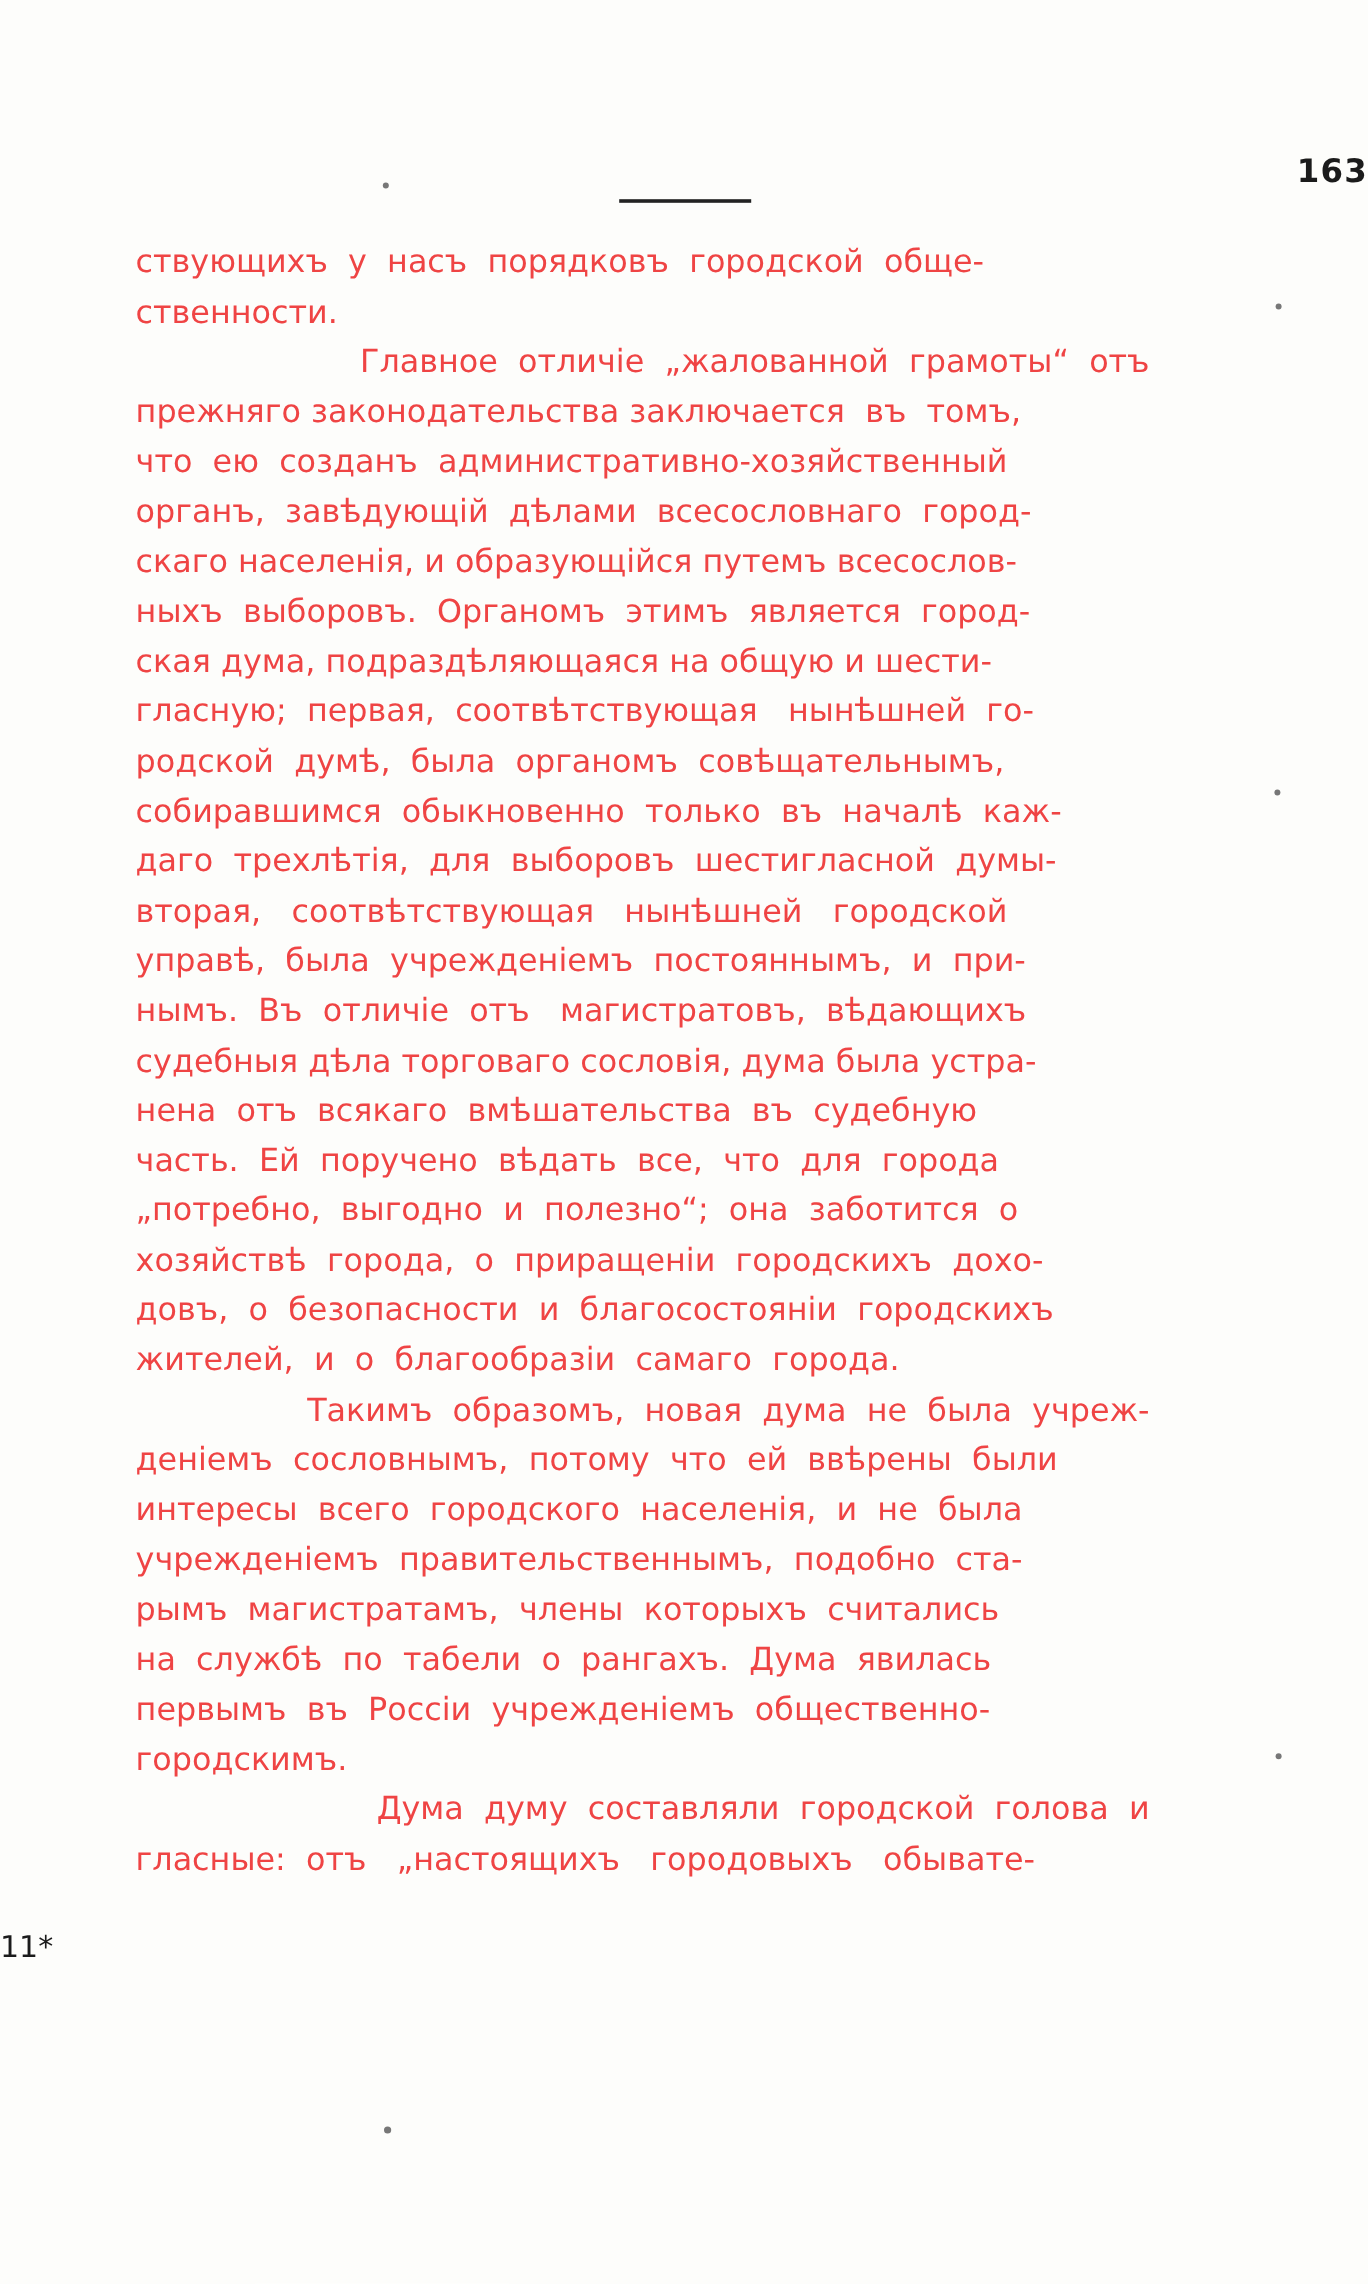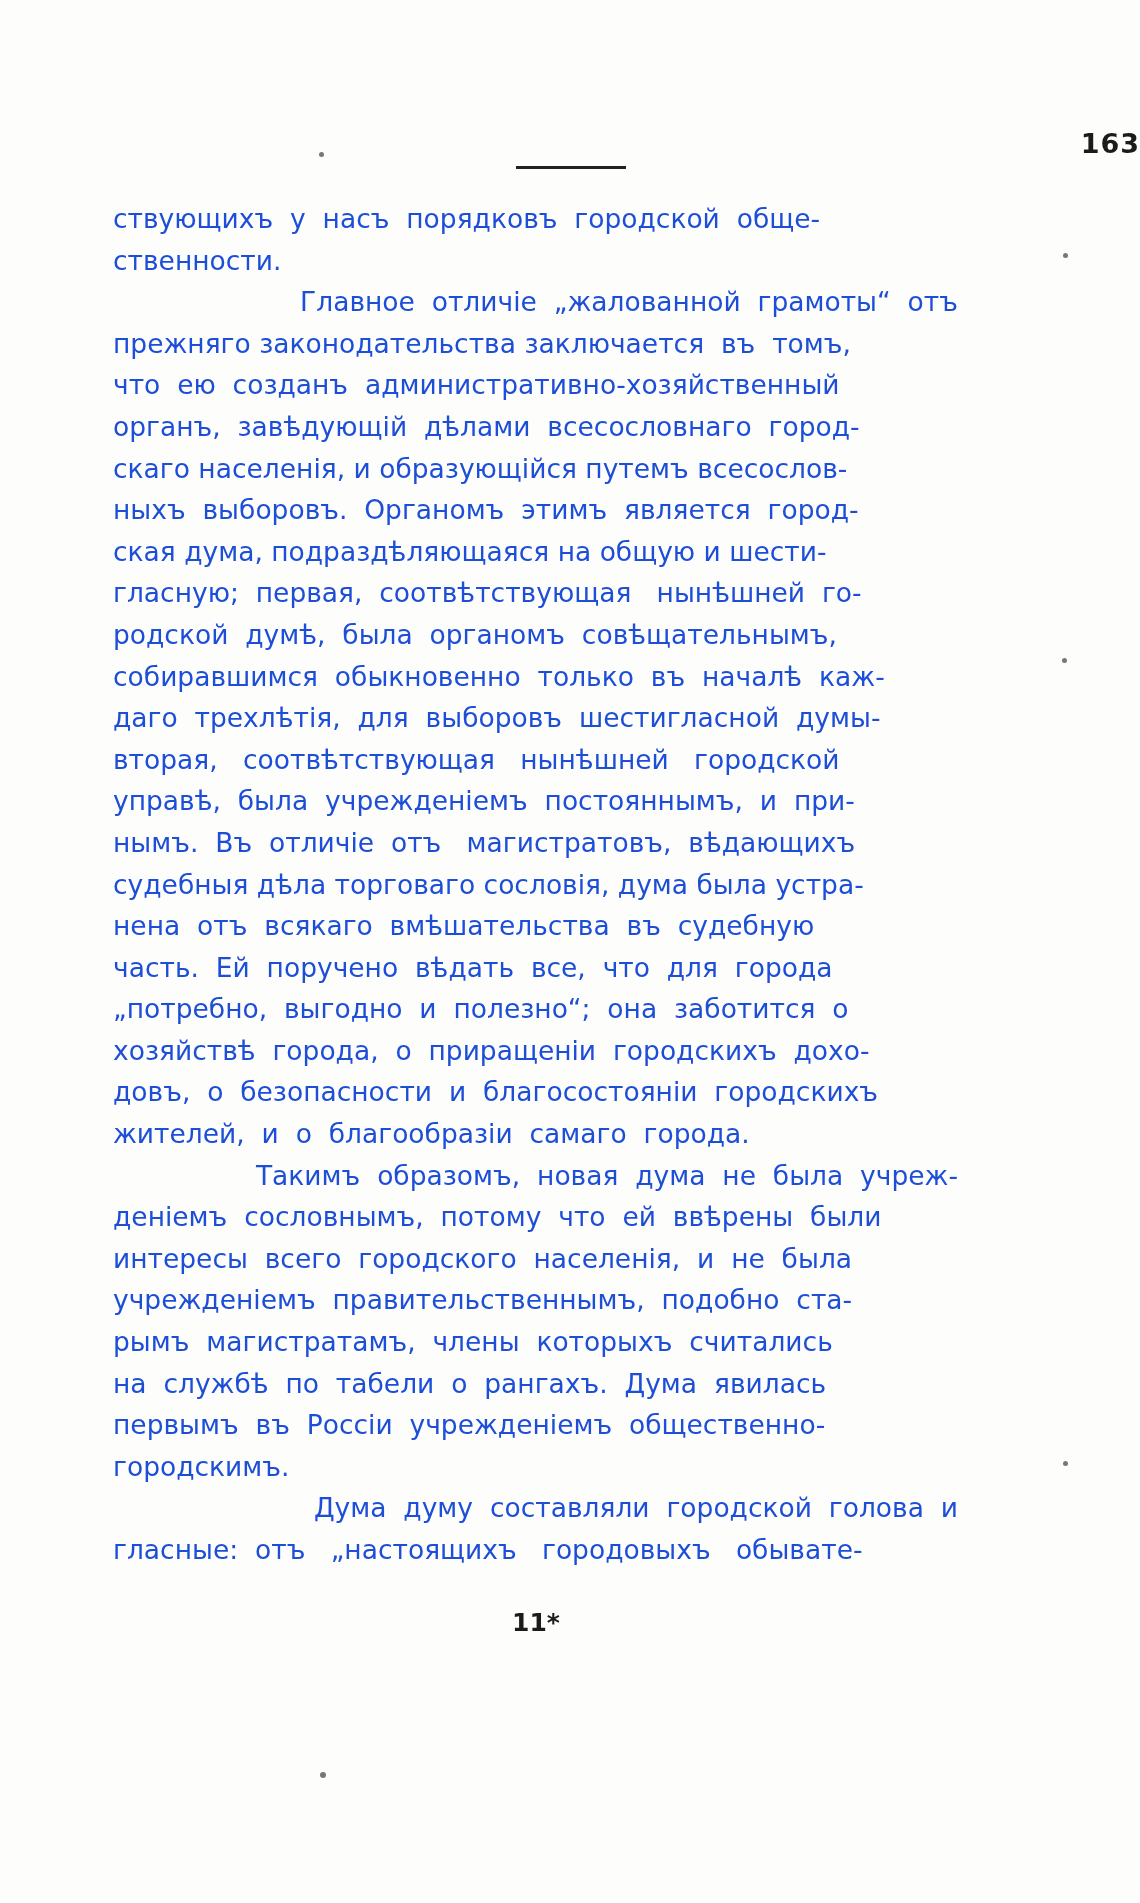--- a/index.html
+++ b/index.html
@@ -47,45 +47,45 @@
     left: 113px;
     top: 198px;
     width: 845px;
   }
   .para {
     margin: 0 0 0 0;
     font-size: 26.5px;
     line-height: 41.6px;
     text-align: justify;
     font-family: "DejaVu Sans", sans-serif;
-    color: #1d4ed8;
+    color: #ef4444;
   }
   .para .ln {
     display: block;
     white-space: pre;
   }
   .para .ln.just {
     display: flex;
     justify-content: space-between;
     white-space: pre;
   }
   .indent {
     display: inline-block;
     width: 44px;
   }
   .folio {
     position: absolute;
     top: 1608px;
     left: 0;
     width: 1140px;
-    text-align: center;
+    text-align: left;
     padding-right: 68px;
     box-sizing: border-box;
     font-size: 25px;
-    font-weight: bold;
+    font-weight: normal;
     font-family: "DejaVu Sans", sans-serif;
   }
   .speck {
     position: absolute;
     background: #777;
     border-radius: 50%;
   }
   .speck.s1 { left: 319px; top: 152px; width: 5px; height: 5px; }
   .speck.s2 { left: 1063px; top: 253px; width: 5px; height: 5px; }
   .speck.s3 { left: 1062px; top: 658px; width: 5px; height: 5px; }

